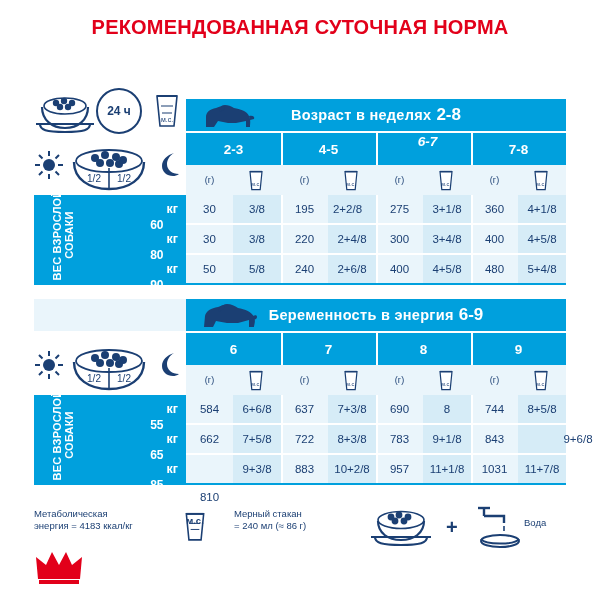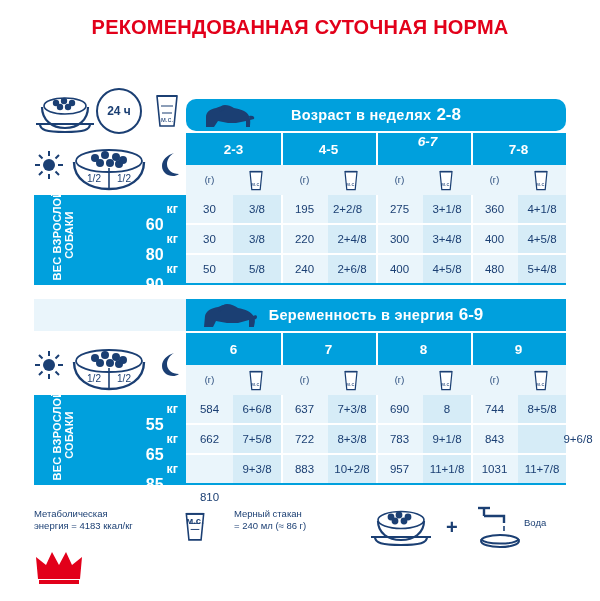--- a/index.html
+++ b/index.html
@@ -70,21 +70,21 @@
   .celln{
     position:absolute;
     display:flex;align-items:center;justify-content:center;
     font-size:11.5px;
   }
   .kg{
     position:absolute;
     display:flex;align-items:center;justify-content:flex-end;
     color:#ffffff;font-size:12.5px;font-weight:bold;
   }
-  .kgnum{font-size:16px;font-weight:bold;margin-right:3px;margin-top:32px;}
+  .kgnum{font-size:12px;font-weight:bold;margin-right:3px;margin-top:32px;}
   .colhdr{
     position:absolute;
     display:flex;align-items:center;justify-content:center;
     color:#ffffff;font-size:13.5px;font-weight:bold;
   }
   .icon-g{
     position:absolute;
     display:flex;align-items:center;justify-content:center;
     font-size:9px;color:#1b3f73;
   }
@@ -117,21 +117,21 @@
     </div>
 
     <svg width="30" height="40" viewBox="0 0 30 40" style="position:absolute;left:118px;top:2px;">
       <path d="M5 6 L25 6 L22 36 L8 36 Z" fill="#ffffff" stroke="#1b3f73" stroke-width="1.6"></path>
       <path d="M5 6 L25 6" stroke="#1b3f73" stroke-width="2"></path>
       <path d="M9 16 L21 16 M10 23 L20 23" stroke="#1b3f73" stroke-width="1.2"></path>
       <text x="15" y="32" font-size="7" fill="#1b3f73" text-anchor="middle" font-family="Liberation Sans">м.с.</text>
     </svg>
   </div>
 
-  <div class="band" style="left:186px;top:99px;width:380px;border-radius:10px;">
+  <div class="band" style="left:186px;top:99px;width:380px;">
     <svg class="dog-silhouette" width="56" height="26" viewBox="0 0 56 26">
       <path d="M6 24 L6 14 C6 9 10 6 16 5 C20 4 22 2 25 2 C28 2 31 3 34 5 C40 6 47 8 49 13 C51 17 50 21 50 24 L46 24 L46 18 L36 20 L28 20 L18 18 L14 24 Z" fill="#1b3f73"></path>
       <path d="M24 3 C21 3 19 6 20 9 L25 6 Z" fill="#1b3f73"></path>
       <path d="M49 13 C53 12 55 14 54 16 L50 17 Z" fill="#1b3f73"></path>
     </svg>
     <span class="band-text">Возраст в неделях</span>
     <span class="band-num">2-8</span>
   </div>
 
   <div style="position:absolute;left:186px;top:133px;width:380px;height:32px;background:#00a0dd;"></div>

